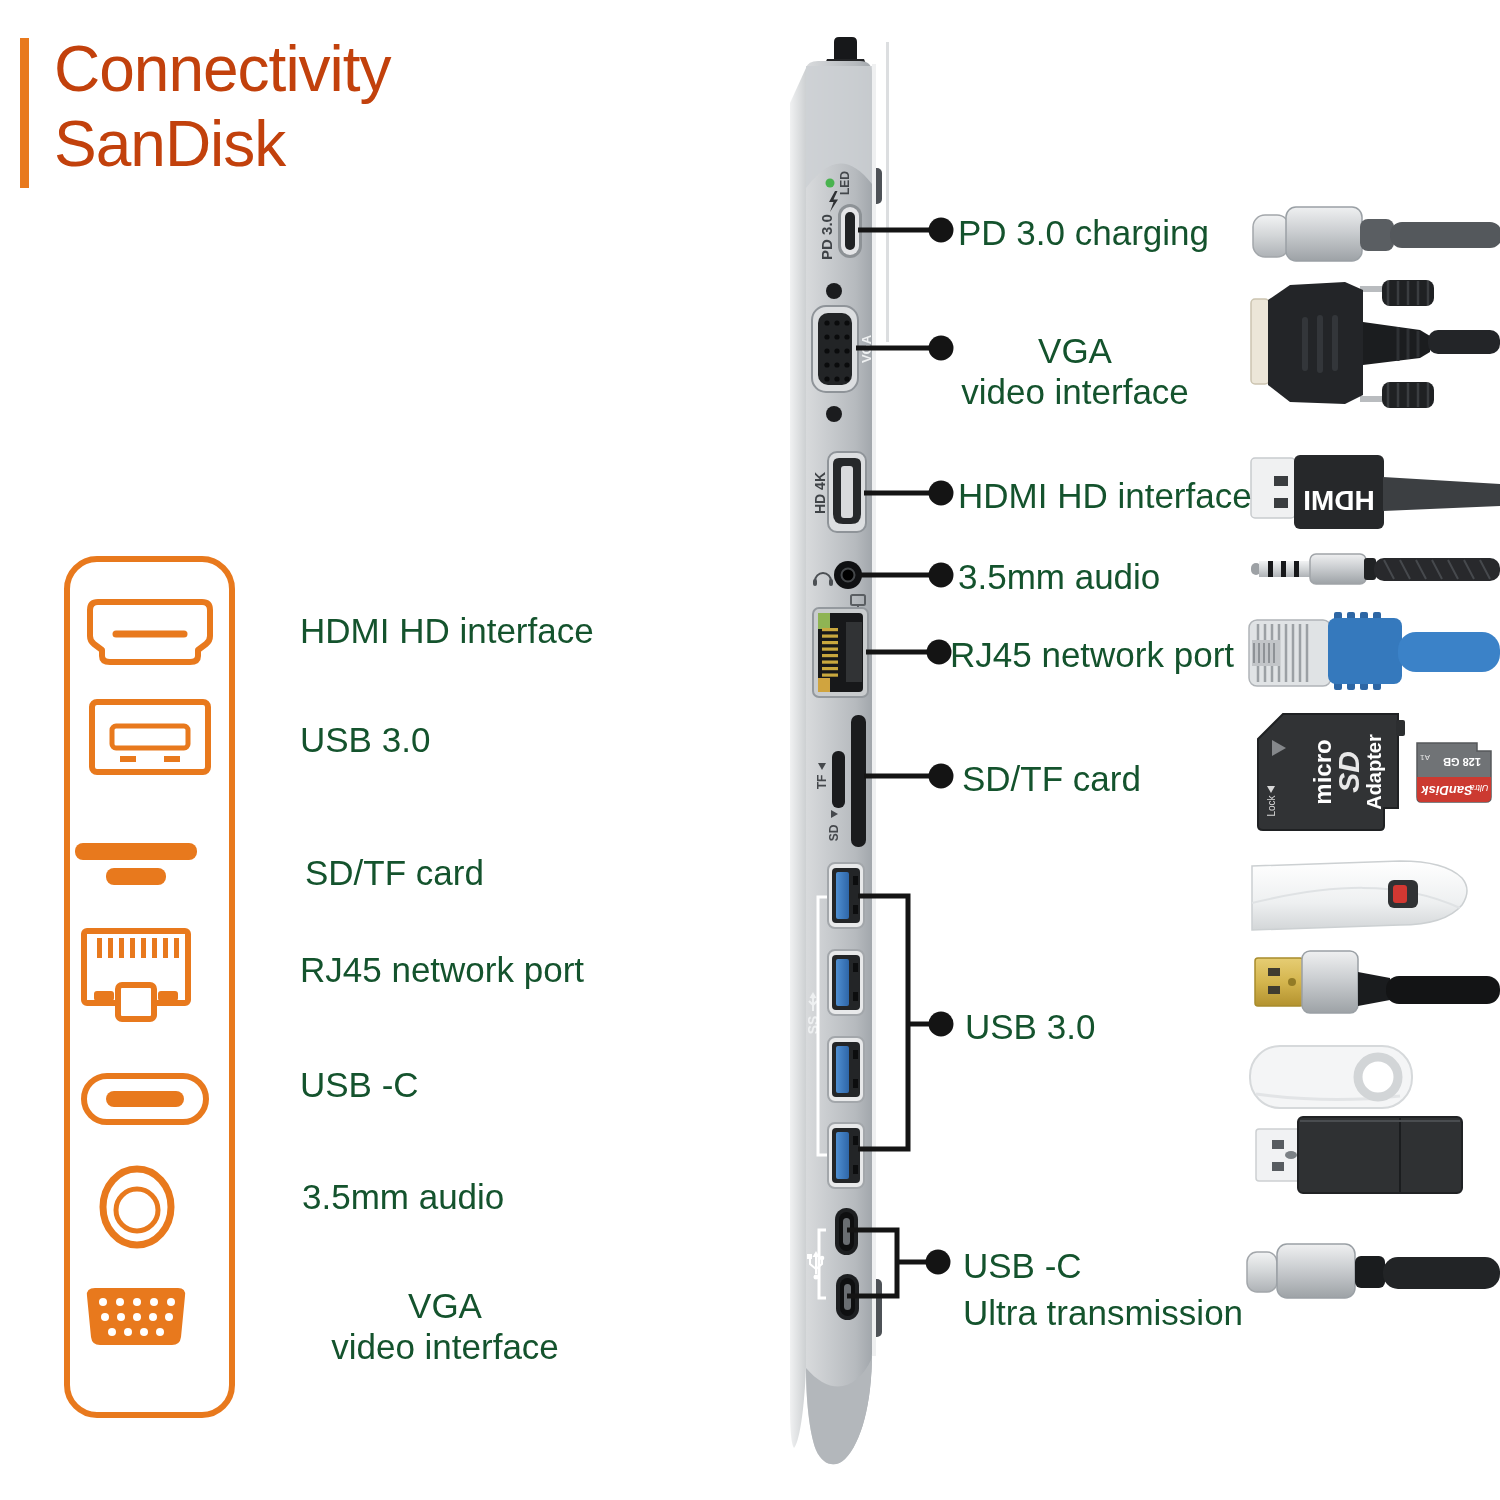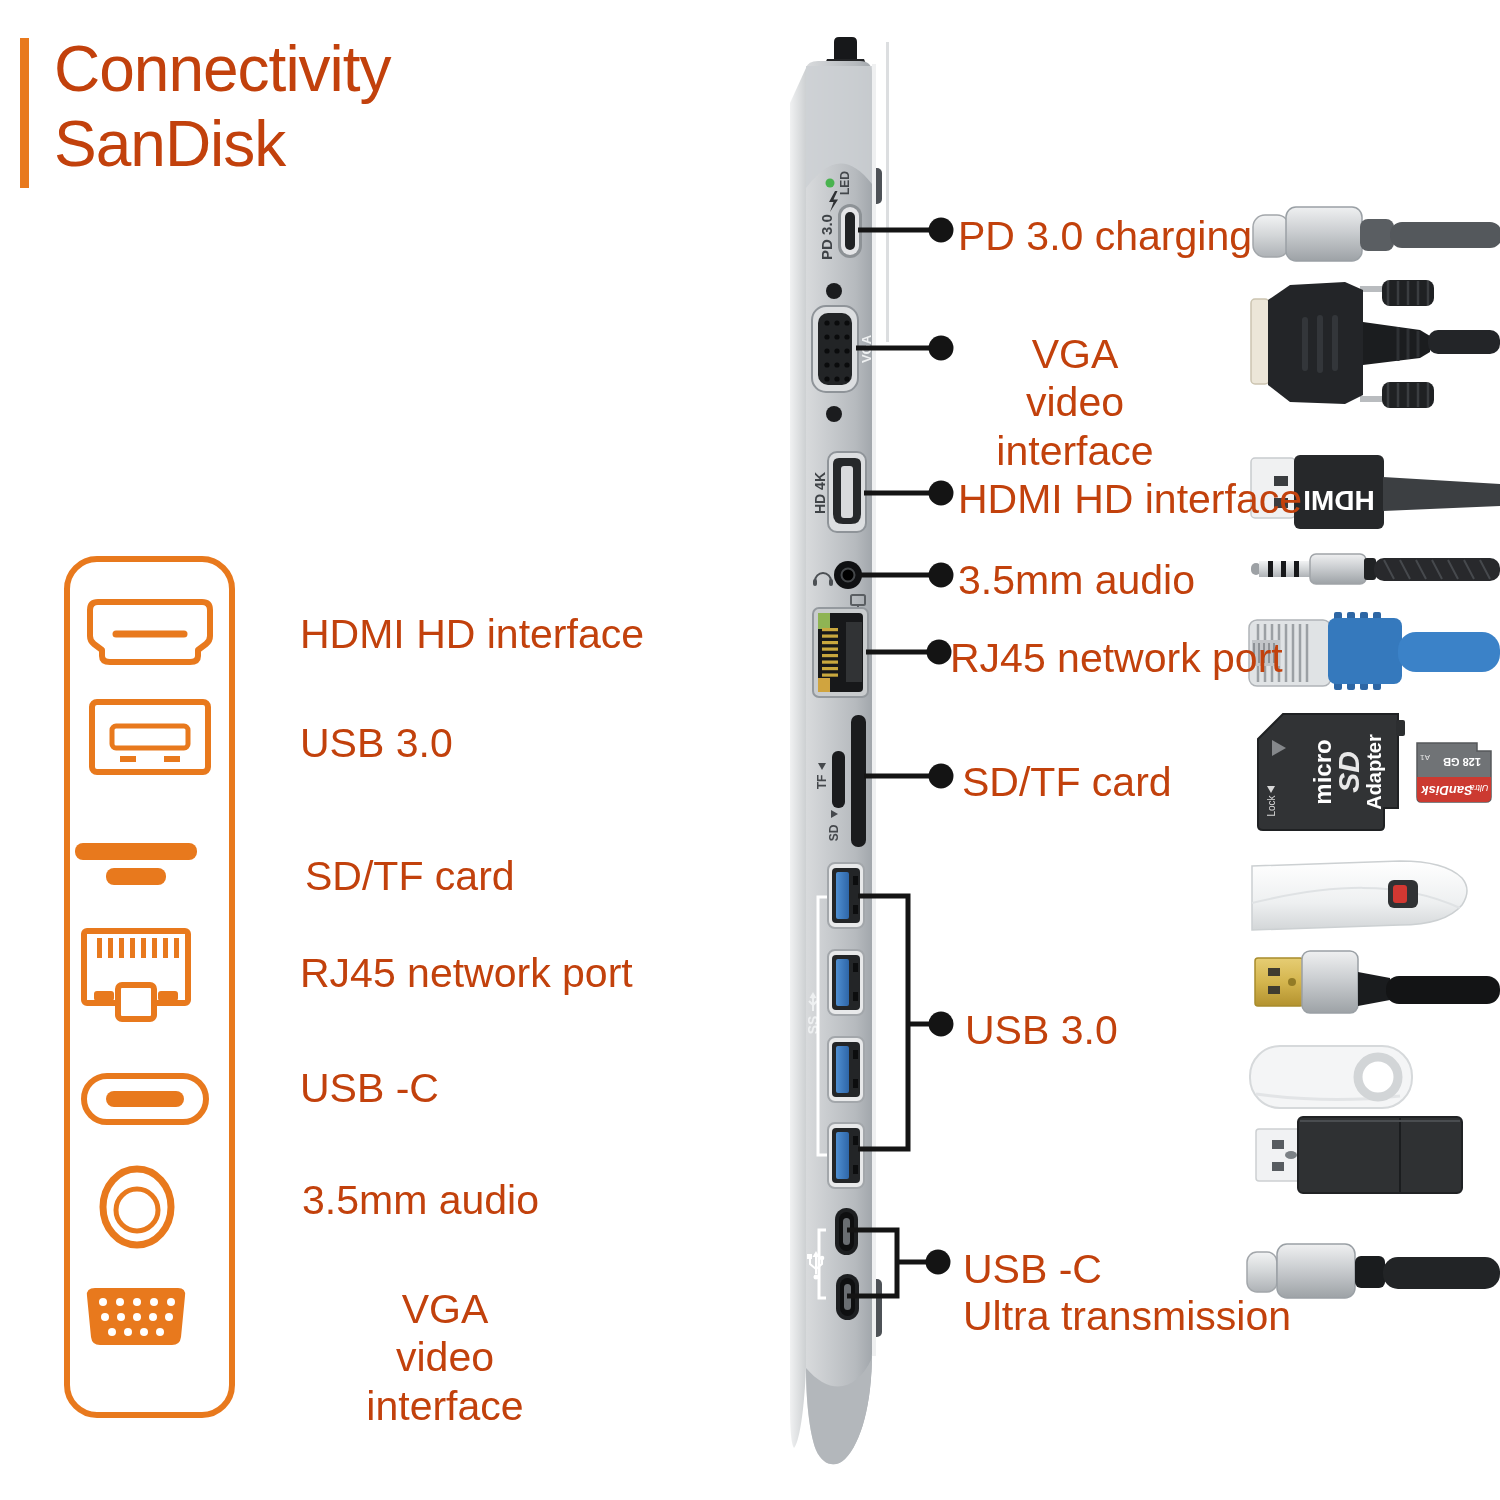--- a/index.html
+++ b/index.html
@@ -2,21 +2,21 @@
 <html><head>
 <meta charset="utf-8">
 <style>
   html,body{margin:0;padding:0;background:#ffffff;}
   .stage{position:relative;width:1500px;height:1500px;background:#ffffff;overflow:hidden;
          font-family:"Liberation Sans",sans-serif;}
   .stage svg.art{position:absolute;left:0;top:0;}
   .title-bar{position:absolute;left:20px;top:38px;width:9px;height:150px;background:#E8791D;}
   .title{position:absolute;left:54px;top:32px;color:#c2410c;font-size:64px;font-weight:normal;
          line-height:1.17;letter-spacing:-1px;}
-  .lbl{position:absolute;color:#c2410c;font-size:41px;line-height:1.18;white-space:nowrap;}
+  .lbl{position:absolute;color:#14532d;font-size:35px;line-height:1.18;white-space:nowrap;}
   .lbl-center{text-align:center;white-space:normal;}
   .hubtxt{font-family:"Liberation Sans",sans-serif;font-weight:bold;}
 </style>
 </head>
 <body>
 
 <div class="stage">
 
 <svg class="art" width="1500" height="1500" viewBox="0 0 1500 1500" xmlns="http://www.w3.org/2000/svg">
   <defs>

